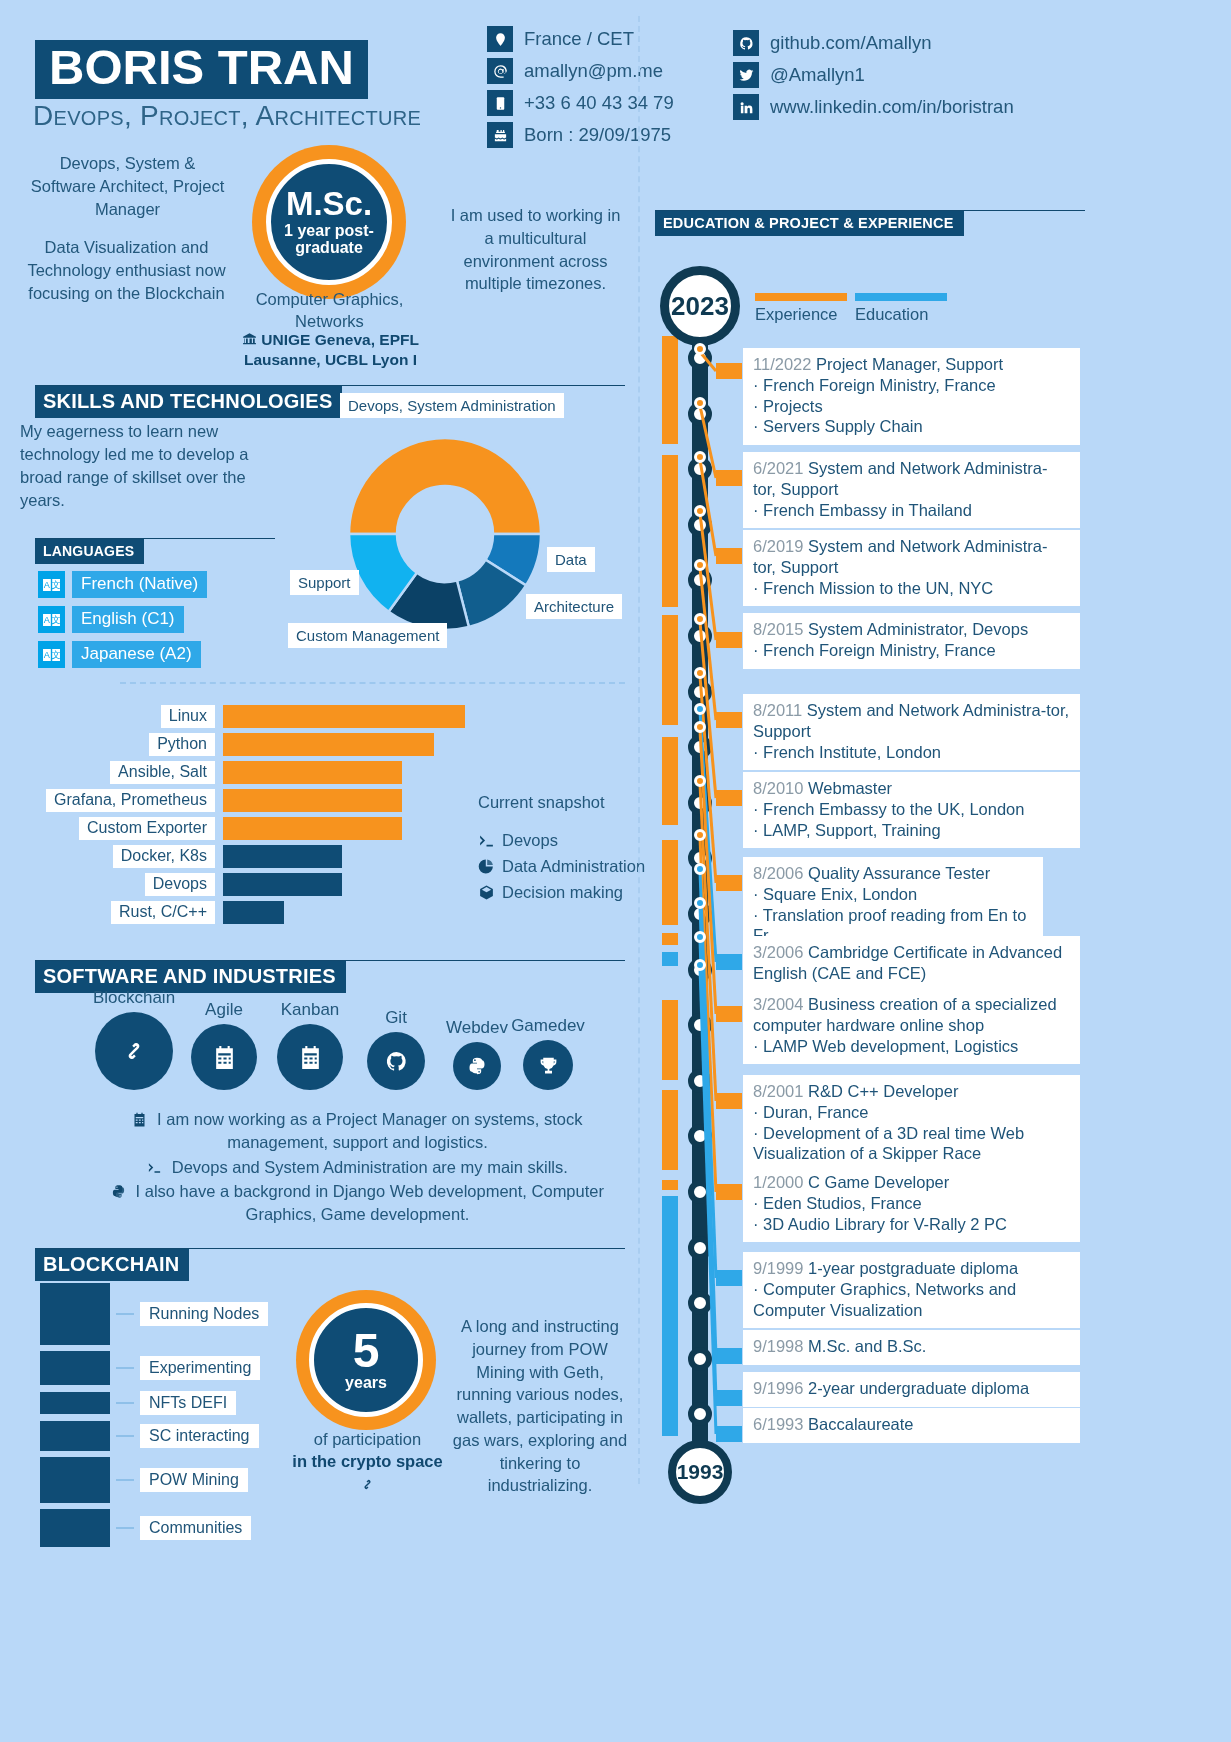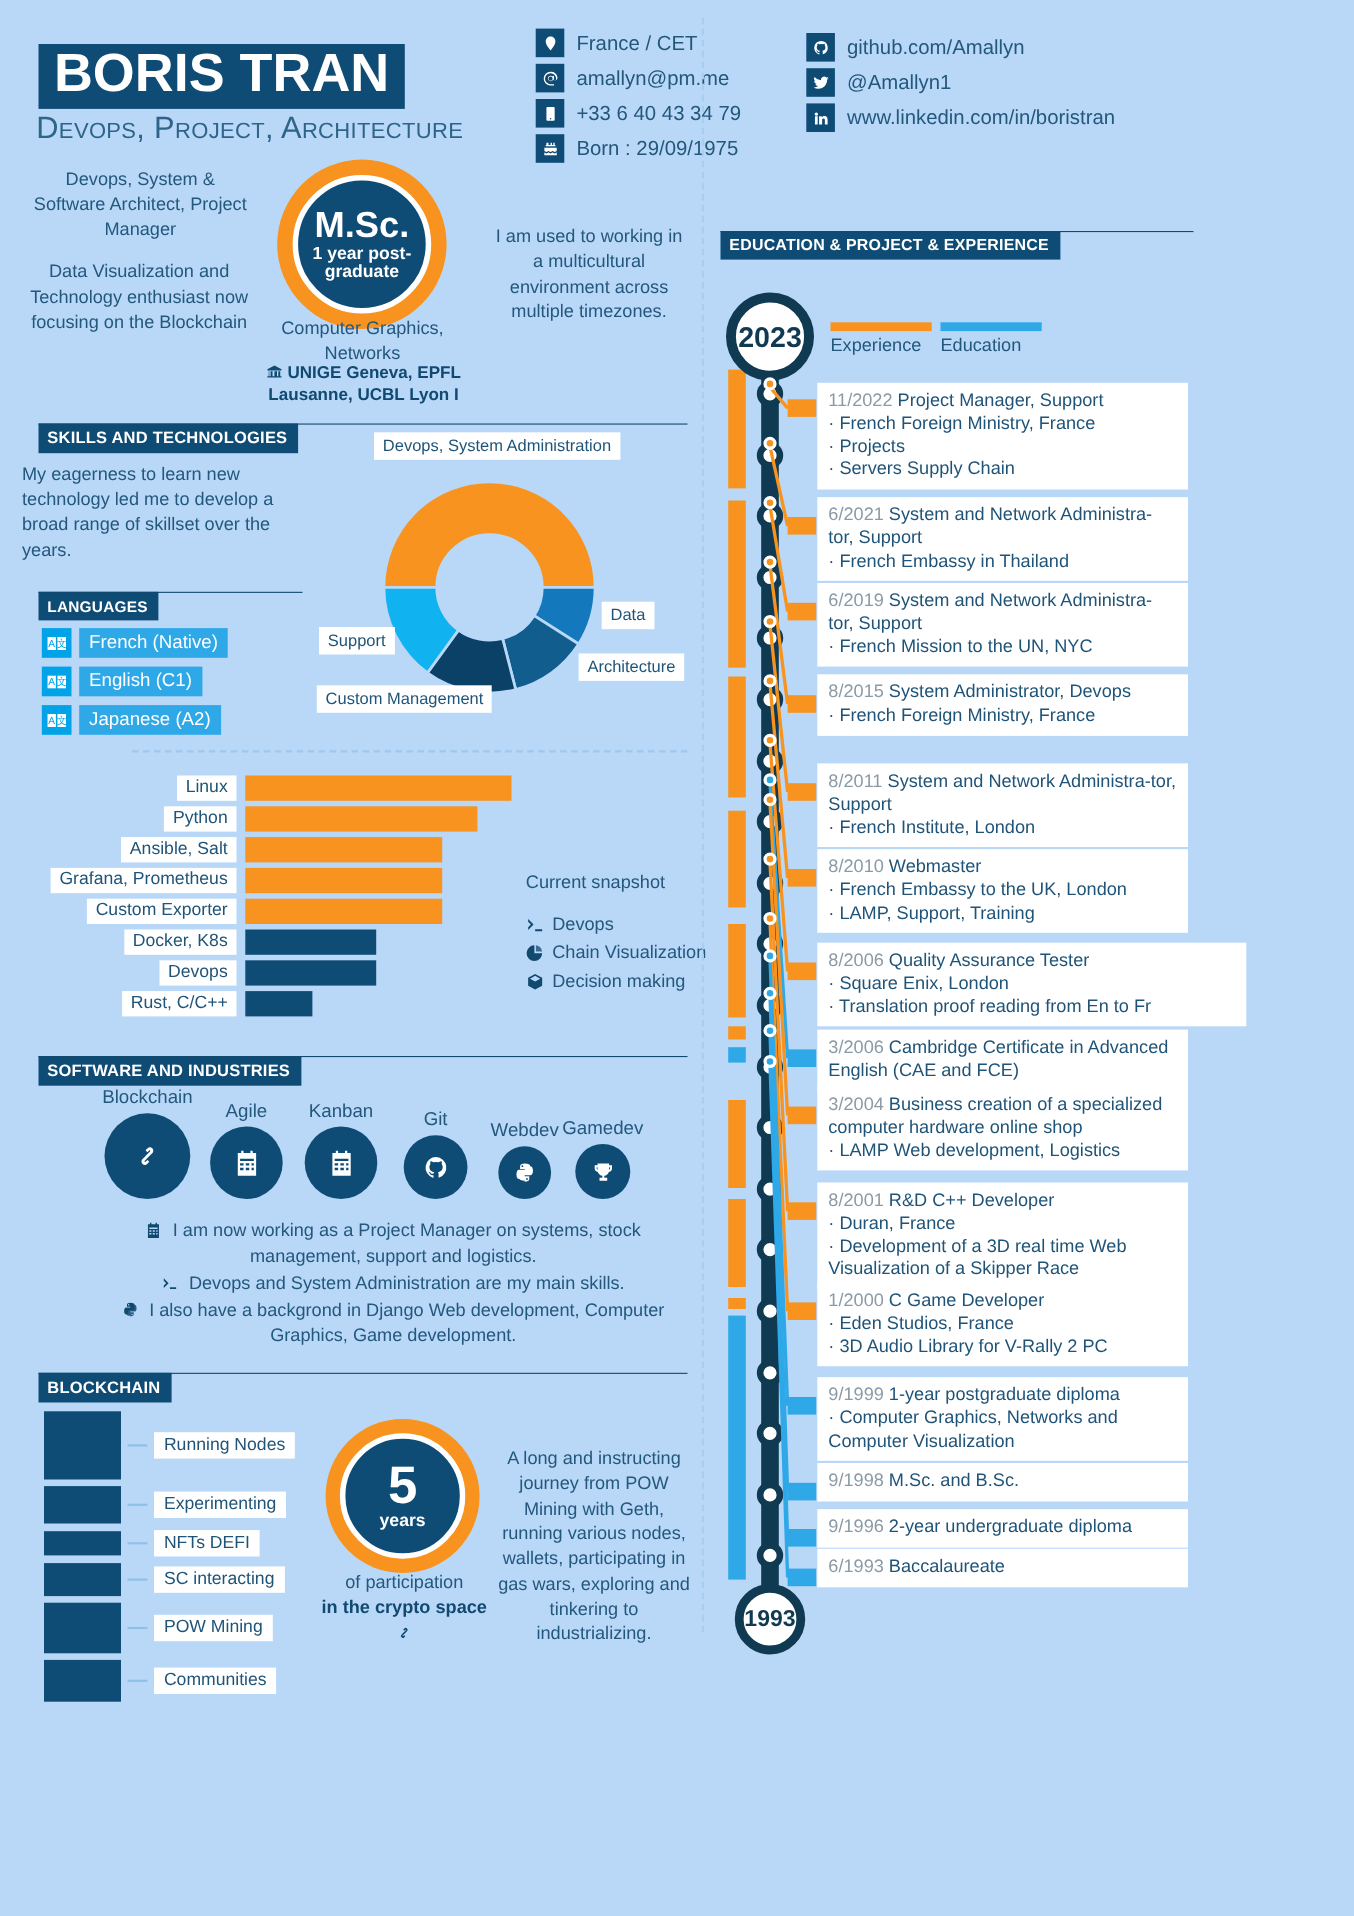--- a/index.html
+++ b/index.html
@@ -11,21 +11,21 @@
     color:#1d4e6f;
     position:relative;
     overflow:hidden;
   }
   .page { position:relative; width:1231px; height:1742px; background:#b9d8f8; }
   .secthdr {
     display:inline-block;
     background:#0f4c75;
     color:#fff;
     font-weight:bold;
-    font-size:15px;
+    font-size:20px;
     letter-spacing:.2px;
     padding:5px 10px 5px 8px;
   }
   .secthdr-wrap { position:relative;text-decoration:underline; }
   .secthdr-wrap:after {
     content:""; position:absolute; left:0; right:0; top:0;
     border-top:1.5px solid #11496f;
   }
 
   
@@ -356,21 +356,21 @@
       <svg viewBox="0 0 24 24">
           <path d="M3 5l7 7-7 7V15.5L6.5 12 3 8.5V5zm9 13h9v2.5h-9V18z"></path>
         </svg>
       <span>Devops</span>
     </div>
     <div class="snaprow">
       <svg viewBox="0 0 24 24">
           <path d="M11 2a10 10 0 1010 10h-10V2z"></path>
           <path d="M13 2v8h8a10 10 0 00-8-8z" opacity=".75"></path>
         </svg>
-      <span>Chain Visualization</span>
+      <span>Data Administration</span>
     </div>
     <div class="snaprow">
       <svg viewBox="0 0 24 24">
           <path d="M12 2l9 5v10l-9 5-9-5V7l9-5zm0 2.3L5.4 8 12 11.6 18.6 8 12 4.3z"></path>
         </svg>
       <span>Decision making</span>
     </div>
   </div>
 
   <div class="sw-hdr secthdr-wrap">
@@ -584,21 +584,21 @@
     <div class="dot-o" style="left: 694px; top: 451px;"></div>
     <div class="card" style="left: 743px; top: 613px; width: 337px;"><span class="d">8/2015</span> <span class="ttl">System Administrator, Devops</span><span class="li">· French Foreign Ministry, France</span></div>
     <div class="stub" style="left: 716px; top: 632px; background: rgb(247, 147, 30);"></div>
     <div class="dot-o" style="left: 694px; top: 505px;"></div>
     <div class="card" style="left: 743px; top: 694px; width: 337px;"><span class="d">8/2011</span> <span class="ttl">System and Network Administra-tor, Support</span><span class="li">· French Institute, London</span></div>
     <div class="stub" style="left: 716px; top: 712px; background: rgb(247, 147, 30);"></div>
     <div class="dot-o" style="left: 694px; top: 559px;"></div>
     <div class="card" style="left: 743px; top: 772px; width: 337px;"><span class="d">8/2010</span> <span class="ttl">Webmaster</span><span class="li">· French Embassy to the UK, London</span><span class="li">· LAMP, Support, Training</span></div>
     <div class="stub" style="left: 716px; top: 790px; background: rgb(247, 147, 30);"></div>
     <div class="dot-o" style="left: 694px; top: 613px;"></div>
-    <div class="card" style="left: 743px; top: 857px; width: 390px;"><span class="d">8/2006</span> <span class="ttl">Quality Assurance Tester</span><span class="li">· Square Enix, London</span><span class="li">· Translation proof reading from En to Fr</span></div>
+    <div class="card" style="left: 743px; top: 857px; width: 300px;"><span class="d">8/2006</span> <span class="ttl">Quality Assurance Tester</span><span class="li">· Square Enix, London</span><span class="li">· Translation proof reading from En to Fr</span></div>
     <div class="stub" style="left: 716px; top: 875px; background: rgb(247, 147, 30);"></div>
     <div class="dot-o" style="left: 694px; top: 667px;"></div>
     <div class="card" style="left: 743px; top: 936px; width: 337px;"><span class="d">3/2006</span> <span class="ttl">Cambridge Certificate in Advanced English (CAE and FCE)</span></div>
     <div class="stub" style="left: 716px; top: 954px; background: rgb(47, 168, 232);"></div>
     <div class="dot-b" style="left: 694px; top: 703px;"></div>
     <div class="card" style="left: 743px; top: 988px; width: 337px;"><span class="d">3/2004</span> <span class="ttl">Business creation of a specialized computer hardware online shop</span><span class="li">· LAMP Web development, Logistics</span></div>
     <div class="stub" style="left: 716px; top: 1006px; background: rgb(247, 147, 30);"></div>
     <div class="dot-o" style="left: 694px; top: 721px;"></div>
     <div class="card" style="left: 743px; top: 1075px; width: 337px;"><span class="d">8/2001</span> <span class="ttl">R&amp;D C++ Developer</span><span class="li">· Duran, France</span><span class="li">· Development of a 3D real time Web Visualization of a Skipper Race</span></div>
     <div class="stub" style="left: 716px; top: 1093px; background: rgb(247, 147, 30);"></div>

